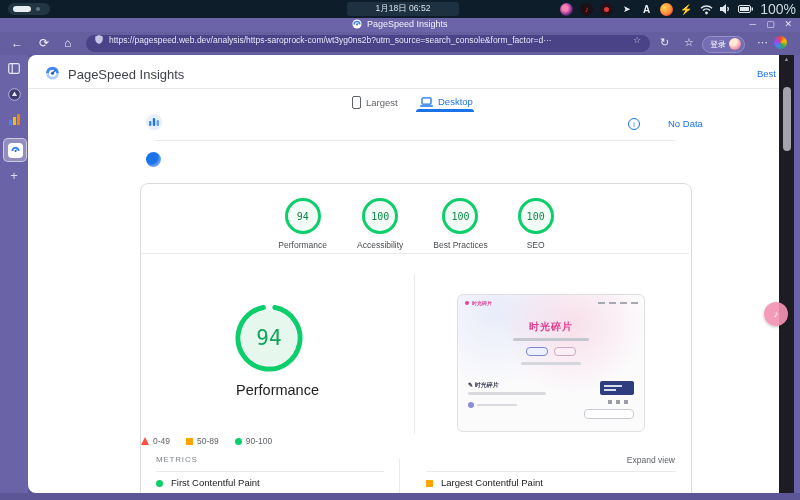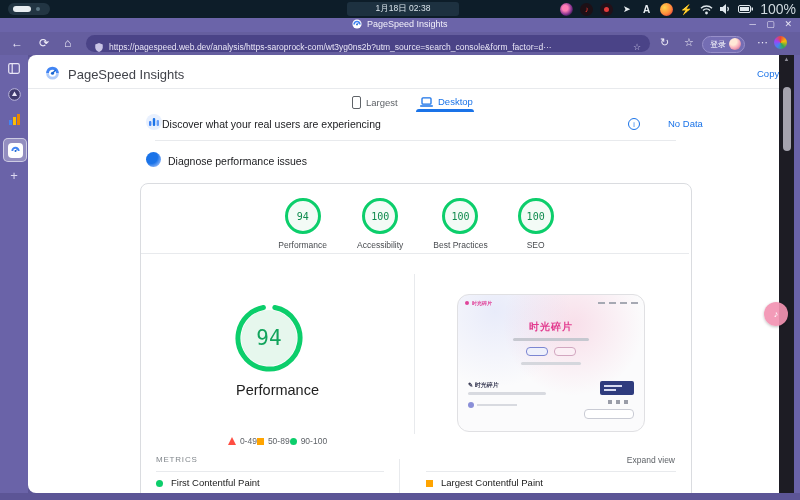--- a/index.html
+++ b/index.html
@@ -24,21 +24,21 @@
   .t-fx{background:radial-gradient(circle at 35% 35%,#FFD54D,#FF8A3C 55%,#E3433C 82%)}
   .t-zap{color:#FFB300;font-size:10px;border-radius:0}
   .t-batt{font-size:14px;color:#CFD9DF}
   
   .titlebar{left:0;top:18px;width:800px;height:14px;background:#6B64A9}
   .tab-title{left:352px;top:19px;display:flex;align-items:center;gap:5px;color:#F2F0FA;font-size:9px}
   .winctl{top:19px;font-size:9px;color:#E6E3F4}
   .navbar{left:0;top:32px;width:800px;height:23px;background:#655E9F;color:#EFEDF9}
   .navico{font-size:12px;color:#EFEDF9;top:36px}
   .urlpill{left:86px;top:35px;width:564px;height:17px;background:#4A4387;border-radius:9px;
-           display:flex;align-items:flex-end;padding:0 9px;box-sizing:border-box;gap:6px}
+           display:flex;align-items:flex-start;padding:0 9px;box-sizing:border-box;gap:6px}
   .urltext{flex:1;font-size:8.5px;color:#E8E5F6;white-space:nowrap;overflow:hidden}
   .url-star{color:#C9C4E6;font-size:9px}
   .loginpill{left:702px;top:35.5px;height:15px;background:#746DB3;border:1px solid #978FC9;border-radius:9px;
              display:flex;align-items:center;padding:0 3px 0 7px;gap:3px}
   .loginpill span{font-size:8px;color:#FFFFFF}
   .avatar{width:12px;height:12px;border-radius:50%;
           background:radial-gradient(circle at 35% 30%,#FFE8D6 30%,#F6A5B8 60%,#B06A8F 90%)}
   .colorwheel{left:774px;top:36px;width:13px;height:13px;border-radius:50%;
               background:conic-gradient(#E8453C,#FBBC05,#34A853,#4285F4,#A142F4,#E8453C)}
   
@@ -84,29 +84,29 @@
            display:flex;align-items:center;justify-content:center;
            font-family:"DejaVu Sans Mono",monospace;font-size:10px;color:#0E8A4D}
   .slabel{margin-top:6px;font-size:8.5px;color:#494C50}
   .vdiv{width:1px;background:#E8EAED}
   .gaugewrap{left:92px;top:118px;width:72px;height:72px}
   .gaugenum{left:0;top:0;width:72px;height:72px;display:flex;align-items:center;justify-content:center;
             font-size:21px;color:#12A45C;font-family:"DejaVu Sans Mono",monospace}
   .perftitle{left:0;top:198px;width:273px;text-align:center;font-size:14.5px;color:#212121}
   .gaugedesc{left:16px;top:220px;width:241px;text-align:center;font-size:8.5px;line-height:1.5;color:#757575}
   .gaugedesc a{color:#4285F4;text-decoration:none}
-  .legend{left:0;top:252px;width:273px;display:flex;justify-content:center;
+  .legend{left:0;top:252px;width:273px;display:flex;justify-content:flex-start;gap:16px;
           font-size:8.5px;color:#5F6368;align-items:center}
   .leg{display:flex;align-items:center;gap:4px}
   .tri{width:0;height:0;border-left:4.5px solid transparent;border-right:4.5px solid transparent;
        border-bottom:8px solid #FF4E42}
   .sq{width:7px;height:7px;background:#FFA400}
   .ci{width:7px;height:7px;border-radius:50%;background:#0CCE6B}
   
-  .thumb{left:316px;top:110px;width:186px;height:136px;border:1px solid #E0E0E3;border-radius:12px;
+  .thumb{left:316px;top:110px;width:186px;height:136px;border:1px solid #E0E0E3;border-radius:6px;
          overflow:hidden;
          background:radial-gradient(circle at 62% 22%,rgba(236,110,160,.20),rgba(236,110,160,0) 45%),
                     radial-gradient(circle at 20% 12%,rgba(120,140,236,.14),rgba(120,140,236,0) 40%),#FBFBFC}
   .th-brand{left:7px;top:5px;display:flex;align-items:center;gap:3px;font-size:5px;color:#E0459A;font-weight:bold}
   .th-brand i{width:4px;height:4px;border-radius:50%;background:#E0459A;display:block}
   .th-nav{right:6px;top:7px;display:flex;gap:4px}
   .th-nav i{width:7px;height:2px;background:#A6A9B3;display:block}
   .th-hero{left:0;top:25px;width:186px;text-align:center;font-size:10px;font-weight:bold;
            letter-spacing:1px;color:#E23A8E}
   .th-sub{left:55px;top:43px;width:76px;height:3px;background:#C6C8D0;border-radius:2px}
@@ -132,21 +132,21 @@
   .mval{font-size:14px;font-family:"DejaVu Sans Mono",monospace}
 </style>
 </head>
 <body>
 
 <div class="abs sysbar">
   <div class="abs sys-widget">
     <div class="abs pill"></div>
     <div class="abs dot"></div>
   </div>
-  <div class="abs sys-time">1月18日 02:38</div>
+  <div class="abs sys-time">1月18日 06:52</div>
   <div class="abs tray">
     <span class="tico t-music"></span>
     <span class="tico t-red">♪</span>
     <span class="tico t-dot">
         <i></i>
       </span>
     <span class="tico t-tg">➤</span>
     <span class="tico t-a">A</span>
     <span class="tico t-fx"></span>
     <span class="tico t-zap">⚡</span>
@@ -242,21 +242,21 @@
 
 <div class="abs content">
 
   <svg class="abs" style="left:16px;top:9px" width="17" height="17" viewBox="0 0 24 24">
     <path d="M12 4C7 4 3 8 3 13h4a5 5 0 0 1 10 0h4c0-5-4-9-9-9z" fill="#4285F4"></path>
     <path d="M3 13a9 9 0 0 0 18 0h-4a5 5 0 0 1-10 0z" fill="#AECBFA"></path>
     <circle cx="12" cy="13" r="2.2" fill="#1967D2"></circle>
       <path d="M12 13l4.5-4.5" stroke="#1967D2" stroke-width="2"></path>
   </svg>
   <div class="abs psi-title">PageSpeed Insights</div>
-  <a class="abs docs">Copy</a>
+  <a class="abs docs">Best</a>
   <div class="abs hdiv" style="left:0;top:33px;width:751px"></div>
 
   <div class="abs tab" style="left:324px;top:41px;color:#5F6368">
     <span class="phoneico"></span>
     <span>Largest</span>
   </div>
   <div class="abs tab" style="left:392px;top:41px;color:#1A73E8">
     <svg width="13" height="10" viewBox="0 0 13 10">
       <rect x="2" y="0.8" width="9" height="6.4" rx="1" stroke="#1A73E8" stroke-width="1.3" fill="none"></rect>
       <rect x="0" y="8.2" width="13" height="1.5" rx="0.7" fill="#1A73E8"></rect>
@@ -265,27 +265,25 @@
   </div>
   <div class="abs tab-underline"></div>
 
   <div class="abs rowico fieldico" style="left:118px;top:59px">
     <svg width="10" height="8" viewBox="0 0 10 8">
         <rect x="0" y="3" width="2.4" height="5" rx="1" fill="#4285F4"></rect>
         <rect x="3.8" y="0" width="2.4" height="8" rx="1" fill="#1A73E8"></rect>
         <rect x="7.6" y="2" width="2.4" height="6" rx="1" fill="#669DF6"></rect>
       </svg>
   </div>
-  <div class="abs rowtitle" style="left:134px;top:63px">Discover what your real users are experiencing</div>
   <div class="abs infoico" style="left:600px;top:63px">i</div>
   <div class="abs nodata" style="left:640px;top:63px">No Data</div>
   <div class="abs hdiv" style="left:127px;top:85px;width:521px"></div>
 
   <div class="abs rowico labico" style="left:118px;top:97px;width:15px;height:15px"></div>
-  <div class="abs rowtitle" style="left:140px;top:100px">Diagnose performance issues</div>
 
   <div class="abs card">
 
     <div class="abs scores">
       <div class="score">
         <div class="scircle">94</div>
         <div class="slabel">Performance</div>
       </div>
       <div class="score">
         <div class="scircle">100</div>

